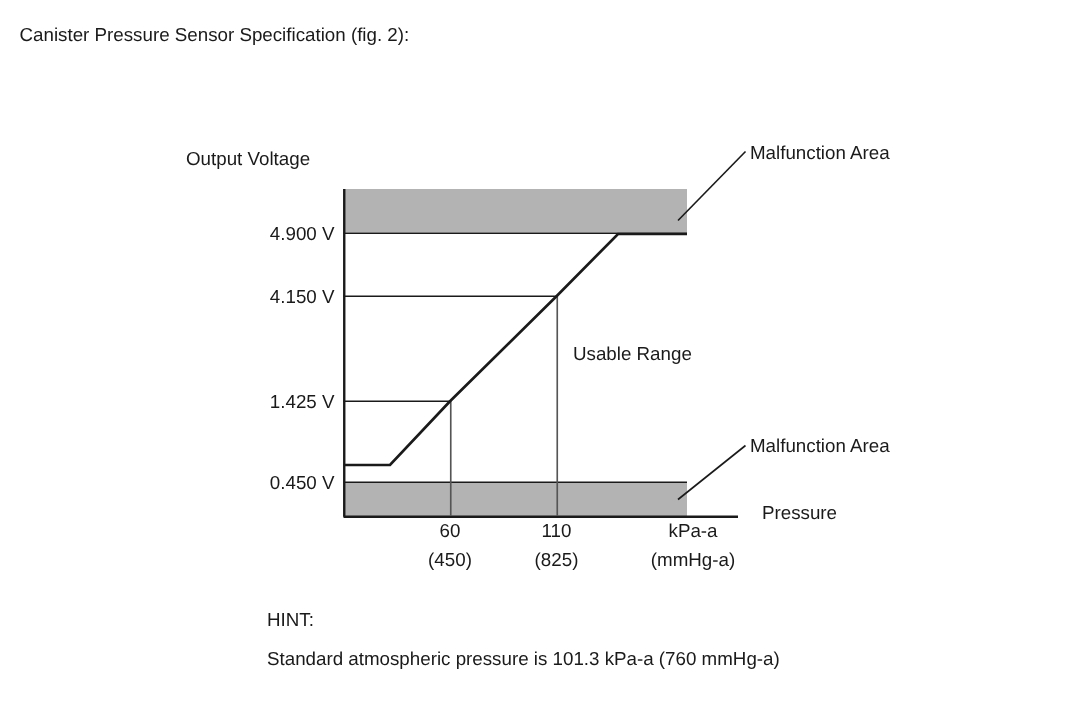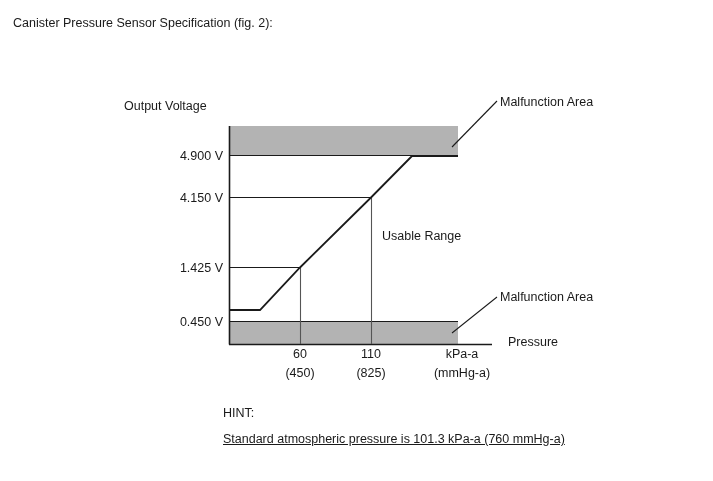--- a/index.html
+++ b/index.html
@@ -46,24 +46,23 @@
     font-family: "Liberation Sans", sans-serif;
     font-size: 12.5px;
     fill: #1a1a1a;
   }
   .hint-block {
     position: absolute;
     left: 178px;
     top: 400px;
     font-size: 12.5px;
     line-height: 26px;
-    margin-left: 45px;
   }
   .hint-title { white-space: nowrap; }
-  .hint-text { white-space: nowrap; text-decoration: underline; }
+  .hint-text { white-space: nowrap; }
 </style>
 </head>
 <body>
 
 <div class="caption">Canister Pressure Sensor Specification (fig. 2):</div>
 
 <div class="figure">
   <svg width="713" height="481" viewBox="0 0 713 481" xmlns="http://www.w3.org/2000/svg">
 
     <rect x="229" y="126" width="229" height="29" fill="#b3b3b3"></rect>

